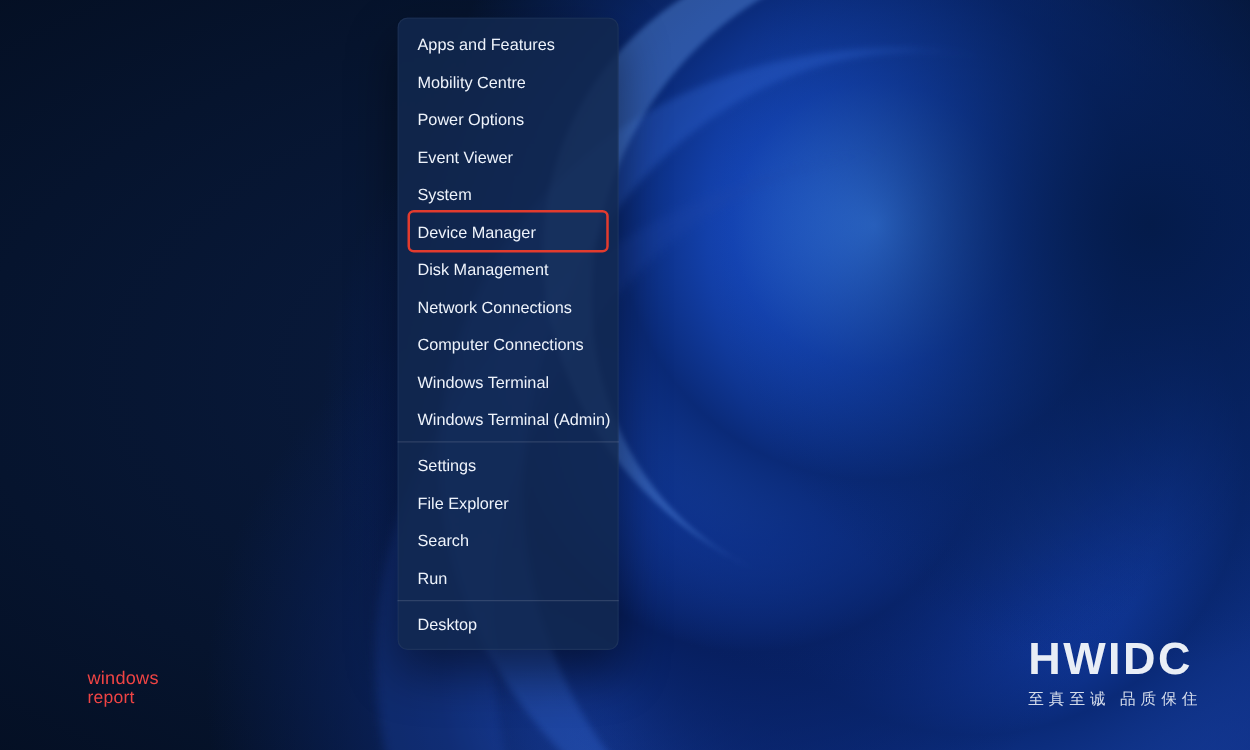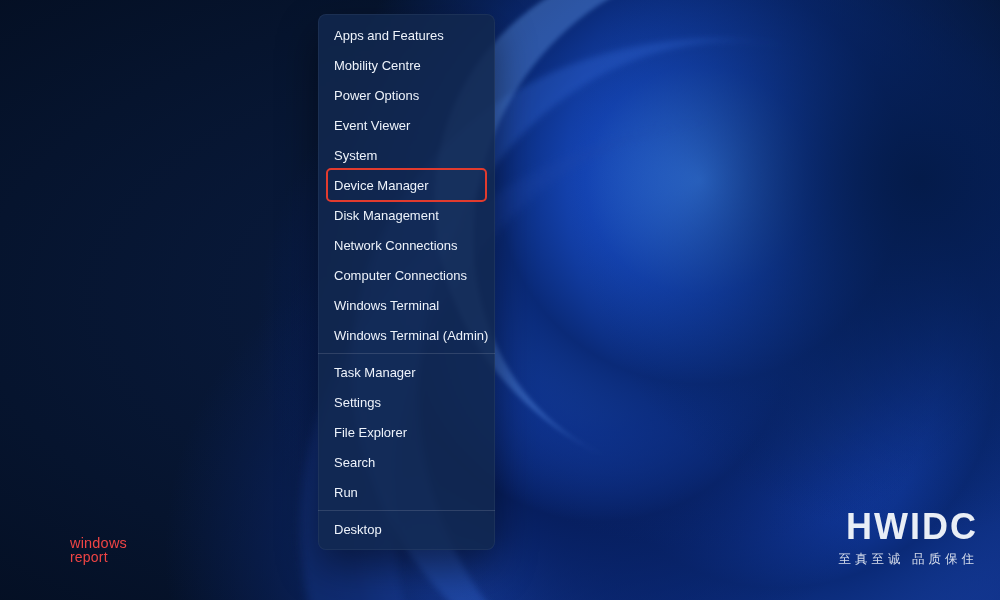--- a/index.html
+++ b/index.html
@@ -30,24 +30,24 @@
 
   
   .watermark-left {
     position:absolute; left:36px; bottom:36px;
     color:#ef4444; line-height:1;margin-left:34px;
   }
   .watermark-left .wl-top { font-size:14.5px; letter-spacing:0.2px; font-weight:400; }
   .watermark-left .wl-bot { font-size:14px; letter-spacing:0.2px; font-weight:300; }
 
   .watermark-right {
-    position:absolute; right:22px; bottom:32px; text-align:right; color:#e9eef6;
+    position:absolute; right:38px; bottom:32px; color:#e9eef6;
   }
   .watermark-right .wr-main { font-size:36px; font-weight:700; letter-spacing:2px; line-height:1; }
-  .watermark-right .wr-sub  { font-size:12.5px; letter-spacing:4px; margin-top:6px; opacity:0.9;margin-left:32px; }
+  .watermark-right .wr-sub  { font-size:12.5px; letter-spacing:4px; margin-top:6px; opacity:0.9; }
 
   
   .ctxmenu {
     position:absolute; left:318px; top:14px;
     width:177px;
     background: rgba(18,40,78,0.86);
     border-radius:8px;
     box-shadow: 0 18px 40px rgba(0,0,0,0.45), 0 0 0 1px rgba(255,255,255,0.05) inset;
     padding:6px 0;
     backdrop-filter: blur(1px);
@@ -131,23 +131,20 @@
   <div class="mi">
     <span class="lbl">Windows Terminal</span>
   </div>
   <div class="mi">
     <span class="lbl">Windows Terminal (Admin)</span>
   </div>
 
   <div class="sep"></div>
 
   <div class="mi">
-    <span class="lbl">Task Manager</span>
-  </div>
-  <div class="mi">
     <span class="lbl">Settings</span>
   </div>
   <div class="mi">
     <span class="lbl">File Explorer</span>
   </div>
   <div class="mi">
     <span class="lbl">Search</span>
   </div>
   <div class="mi">
     <span class="lbl">Run</span>

